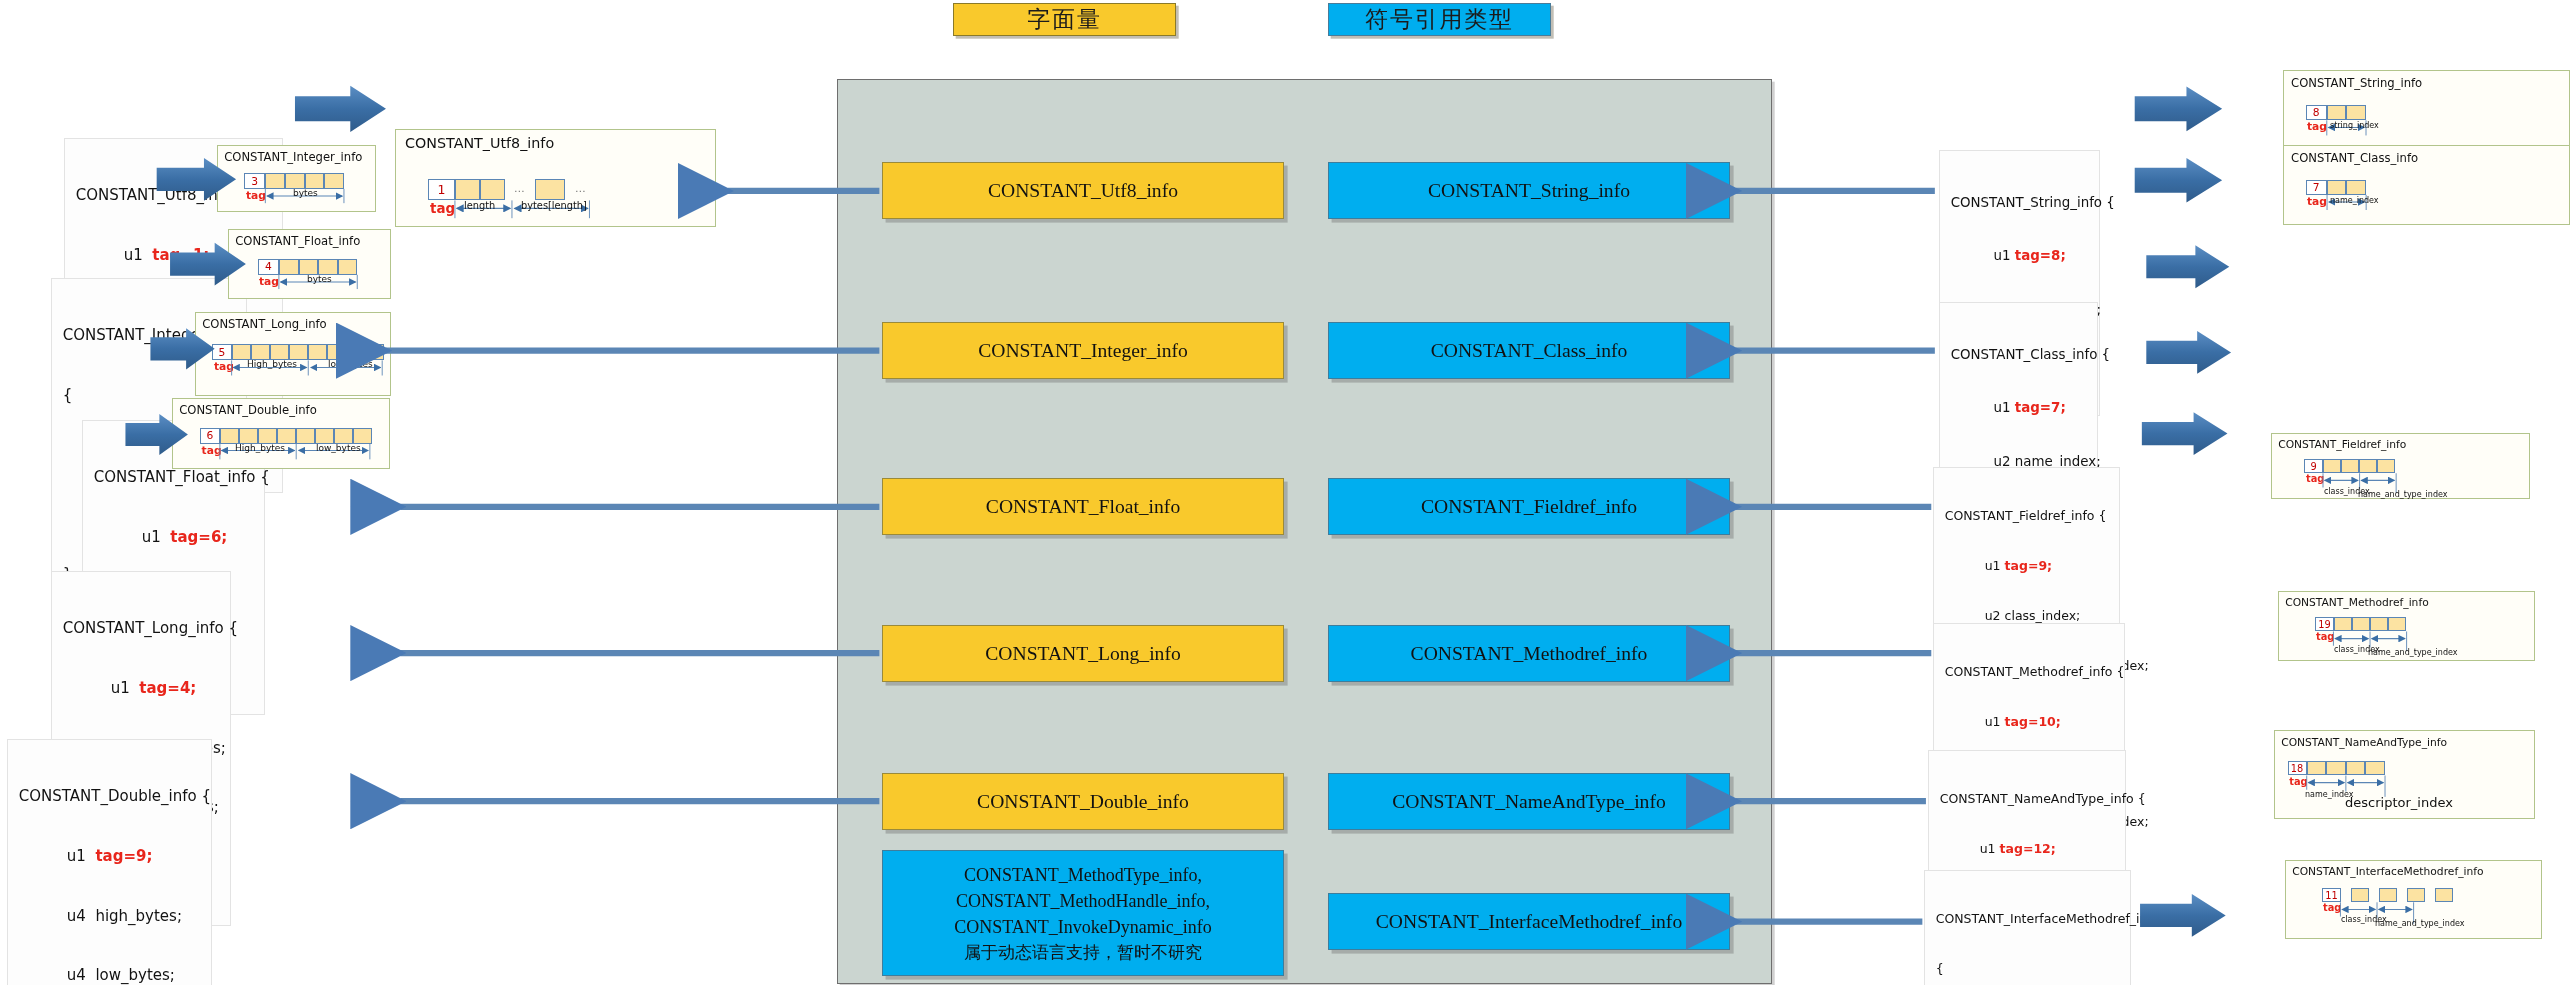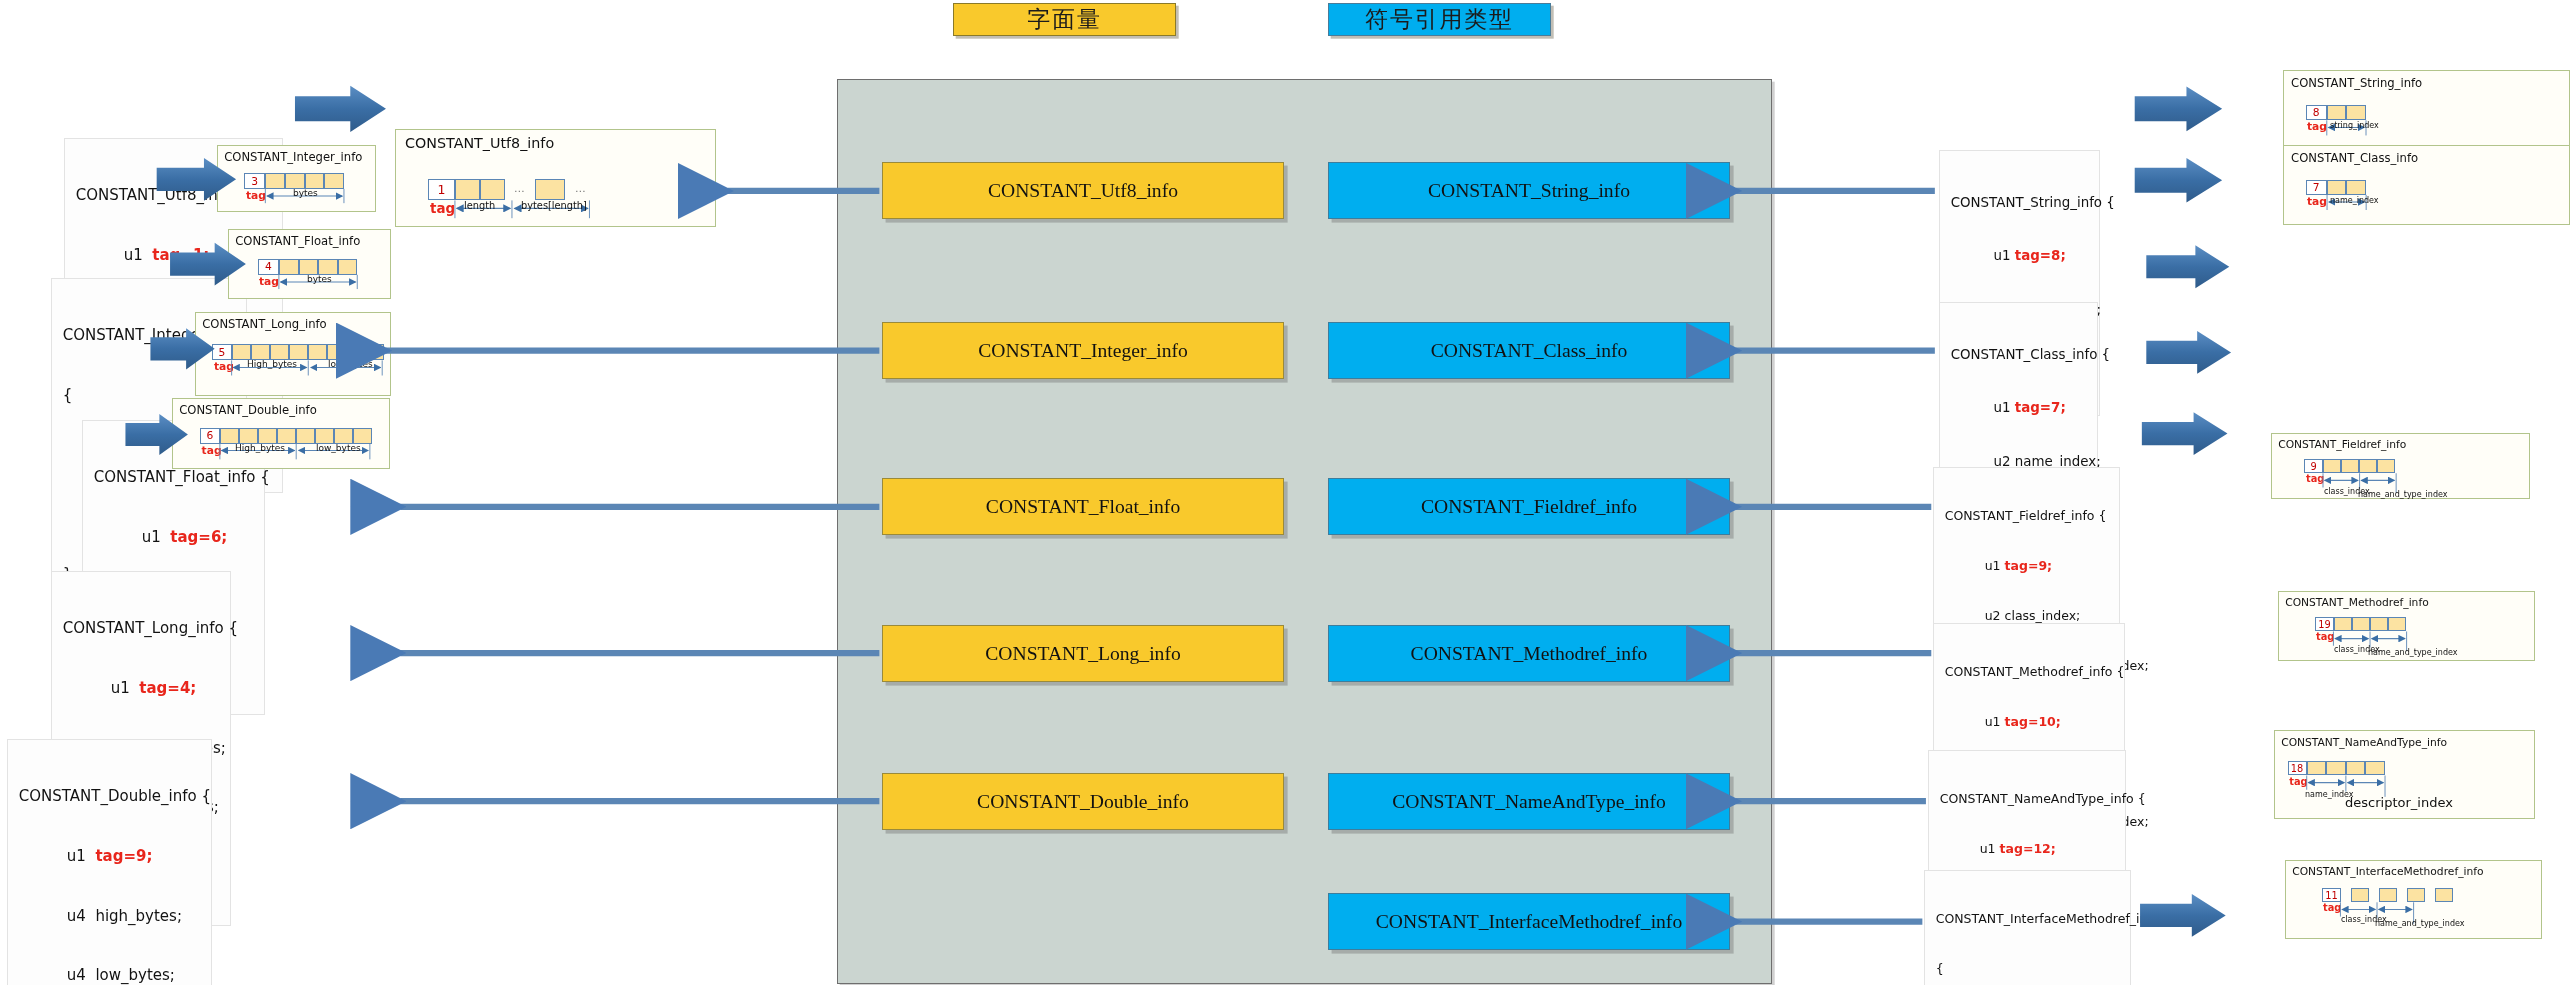--- a/index.html
+++ b/index.html
@@ -144,20 +144,26 @@
   <div class="cbox yellow" style="left:882px; top:478px; width:402px; height:57px;">
     <span>CONSTANT_Float_info</span>
     </div>
   <div class="cbox yellow" style="left:882px; top:625px; width:402px; height:57px;">
     <span>CONSTANT_Long_info</span>
     </div>
   <div class="cbox yellow" style="left:882px; top:773px; width:402px; height:57px;">
     <span>CONSTANT_Double_info</span>
     </div>
 
+  <div class="cbox blue multi" style="left:882px; top:850px; width:402px; height:126px;">
+    <span>CONSTANT_MethodType_info,</span>
+    <span>CONSTANT_MethodHandle_info,</span>
+    <span>CONSTANT_InvokeDynamic_info</span>
+    <span style="font-family:'DejaVu Sans',sans-serif;font-size:17px;">属于动态语言支持，暂时不研究</span>
+  </div>
 
   <div class="cbox blue" style="left:1328px; top:162px; width:402px; height:57px;">
     <span>CONSTANT_String_info</span>
     </div>
   <div class="cbox blue" style="left:1328px; top:322px; width:402px; height:57px;">
     <span>CONSTANT_Class_info</span>
     </div>
   <div class="cbox blue" style="left:1328px; top:478px; width:402px; height:57px;">
     <span>CONSTANT_Fieldref_info</span>
     </div>

